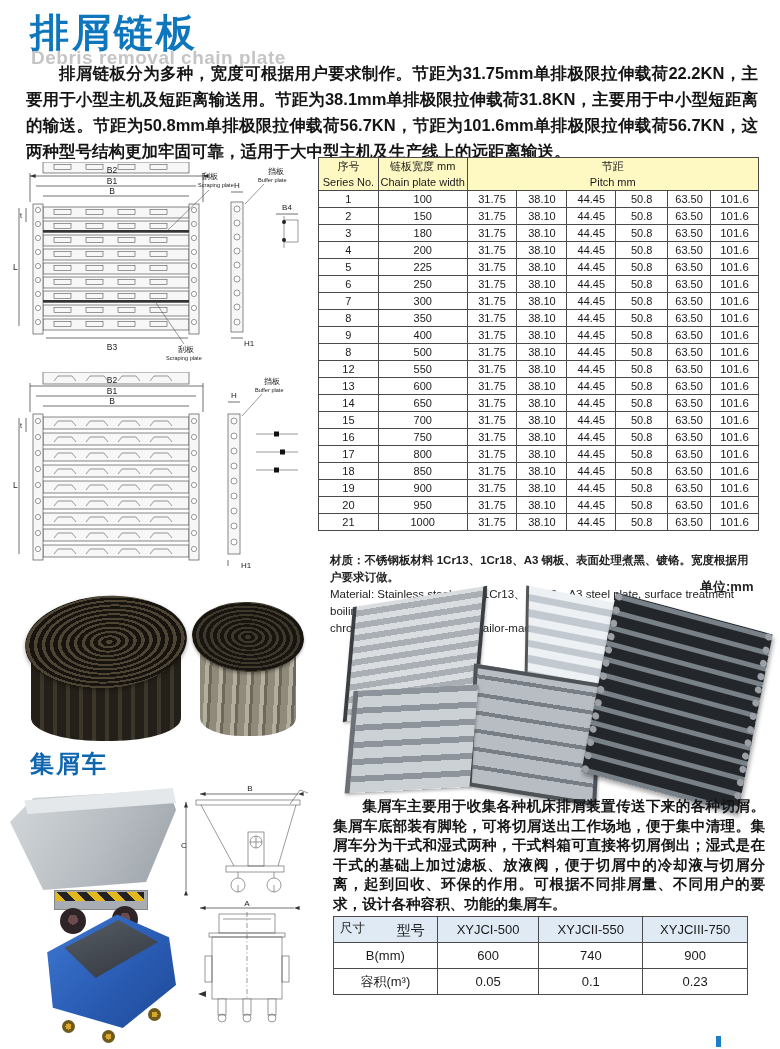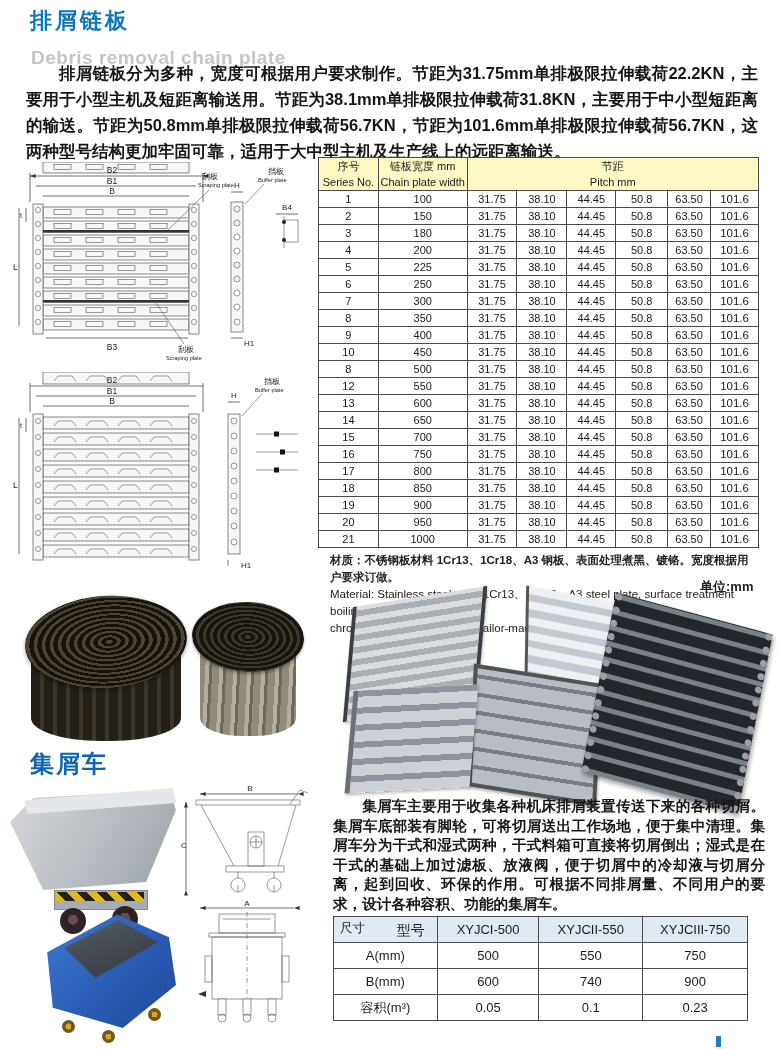--- a/index.html
+++ b/index.html
@@ -1,21 +1,21 @@
 <!DOCTYPE html>
 <html><head>
 <meta charset="utf-8">
 <style>
   html,body{margin:0;padding:0;background:#e9e9e9;}
   #page{position:relative;width:780px;height:1049px;background:#ffffff;overflow:hidden;
         font-family:"Liberation Sans","DejaVu Sans",sans-serif;color:#1a1a1a;}
   .abs{position:absolute;}
 
   
-  .title{left:30px;top:6px;font-size:22px;font-weight:bold;color:#0d76bd;letter-spacing:3px;}
+  .title{left:30px;top:6px;font-size:39px;font-weight:bold;color:#0d76bd;letter-spacing:3px;}
   .subtitle{left:31px;top:47px;font-size:19px;font-weight:bold;color:#c5c5c5;letter-spacing:0.5px;}
 
   
   .intro{left:26px;top:60px;width:732px;font-size:16.5px;line-height:26px;
          font-weight:600;text-align:justify;text-indent:2em;color:#151515;}
 
   
   table{border-collapse:collapse;}
   #spec-table{left:318px;top:157px;width:441px;font-size:11px;}
   #spec-table th,#spec-table td{border:1px solid #4a4a4a;text-align:center;padding:0;
@@ -361,30 +361,20 @@
           <td>9</td>
           <td>400</td>
           <td>31.75</td>
           <td>38.10</td>
           <td>44.45</td>
           <td>50.8</td>
           <td>63.50</td>
           <td>101.6</td>
         </tr>
         <tr>
-          <td>10</td>
-          <td>450</td>
-          <td>31.75</td>
-          <td>38.10</td>
-          <td>44.45</td>
-          <td>50.8</td>
-          <td>63.50</td>
-          <td>101.6</td>
-        </tr>
-        <tr>
           <td>8</td>
           <td>500</td>
           <td>31.75</td>
           <td>38.10</td>
           <td>44.45</td>
           <td>50.8</td>
           <td>63.50</td>
           <td>101.6</td>
         </tr>
         <tr>
@@ -619,26 +609,20 @@
           <span class="corner-top">型号</span>
           <span class="corner-bottom">尺寸</span>
         </th>
       <th>XYJCI-500</th>
           <th>XYJCII-550</th>
           <th>XYJCIII-750</th>
         </tr>
     </thead>
     <tbody id="size-rows">
         <tr>
-          <td>A(mm)</td>
-          <td>500</td>
-          <td>550</td>
-          <td>750</td>
-        </tr>
-        <tr>
           <td>B(mm)</td>
           <td>600</td>
           <td>740</td>
           <td>900</td>
         </tr>
         <tr>
           <td>容积(m³)</td>
           <td>0.05</td>
           <td>0.1</td>
           <td>0.23</td>

